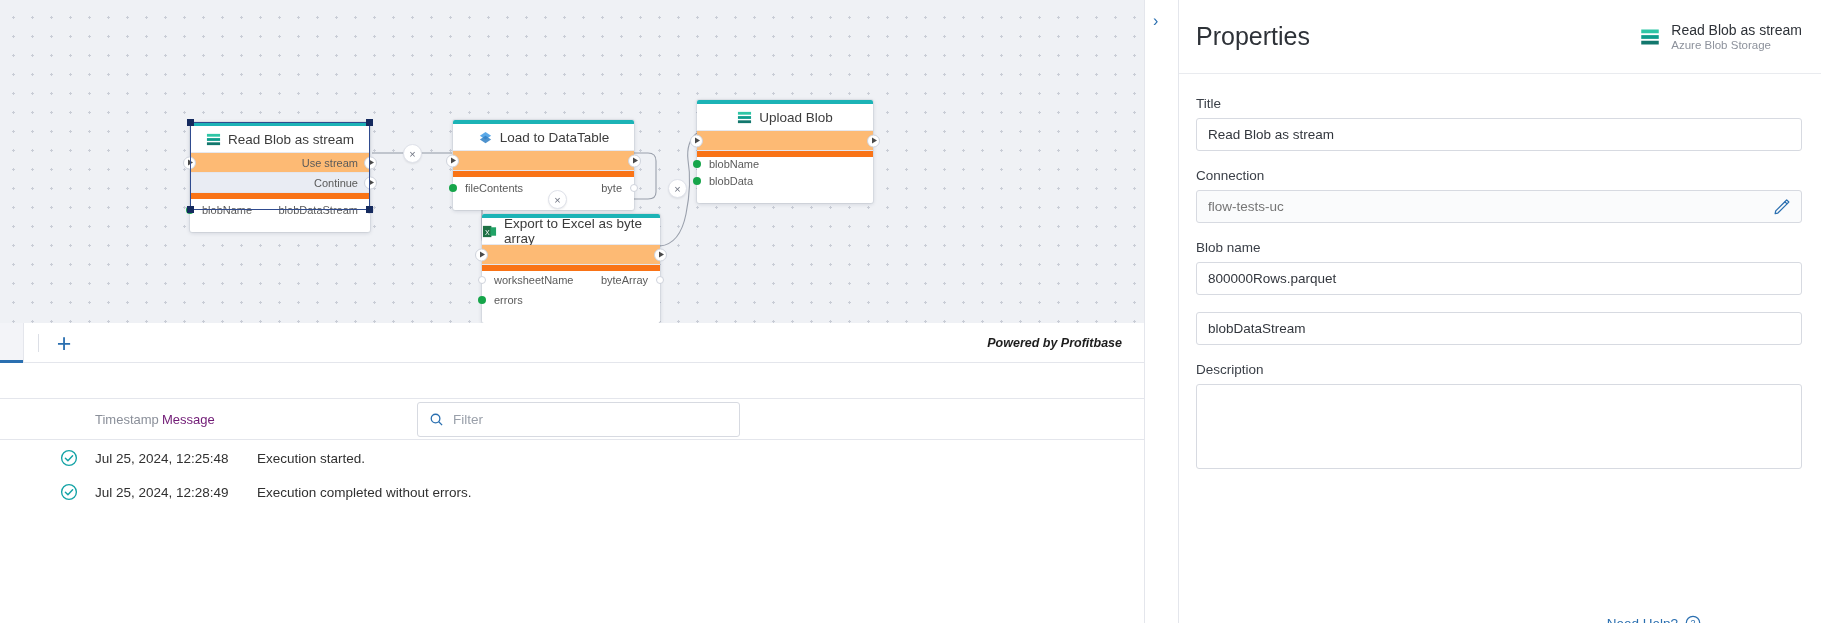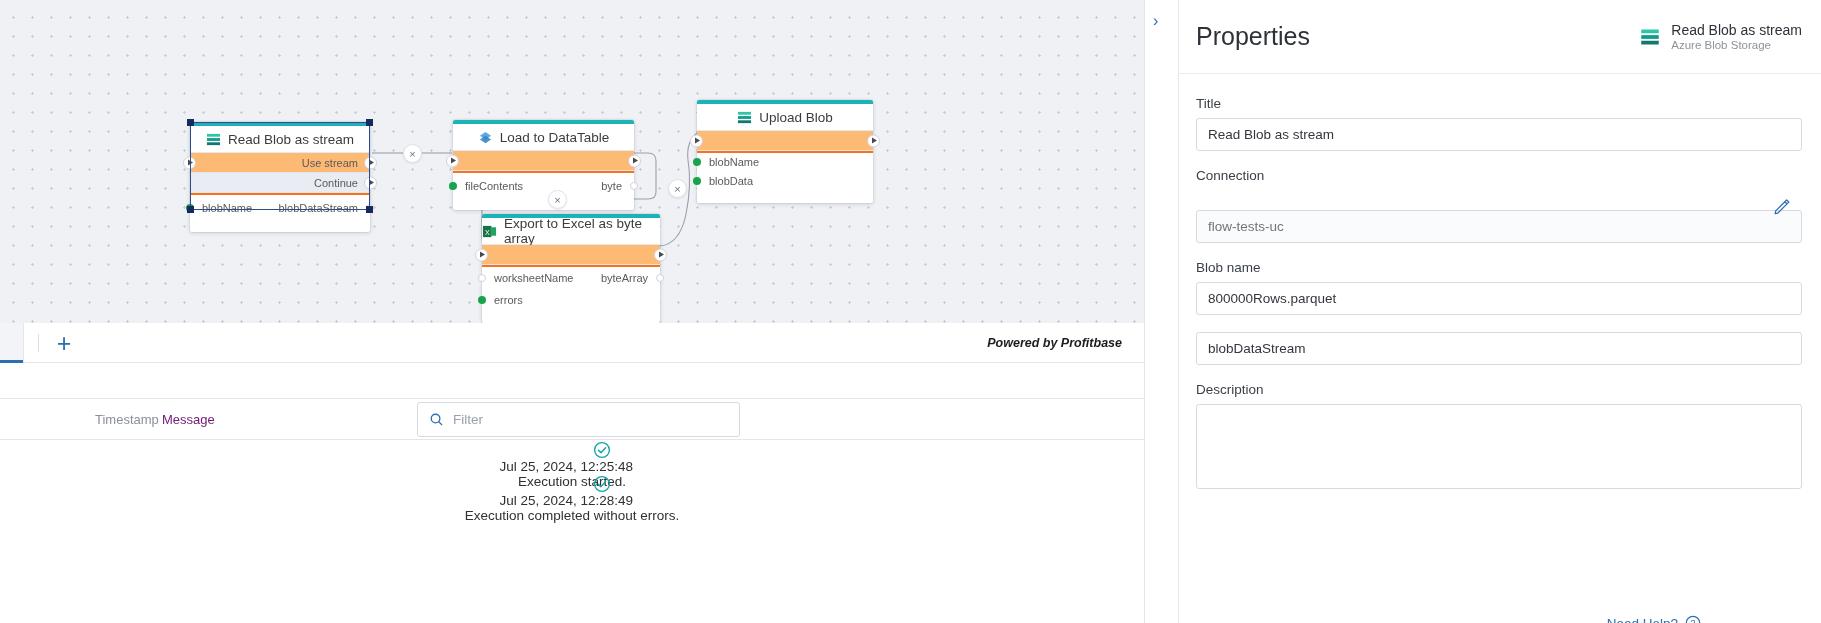--- a/index.html
+++ b/index.html
@@ -38,21 +38,21 @@
   .node .title {
     display: flex; align-items: center; justify-content: center; gap: 7px;
     height: 27px; font-size: 13.5px; color: #3c3c3c; background: #fff;
     border-bottom: 1px solid #e6e8ee;
   }
   .node .portrow {
     position: relative; display: flex; align-items: center;
     height: 20px; padding: 0 12px;
   }
   .node .portrow.flowrow { background: #fdba74; border-bottom: 1px solid #e3e6ee; }
-  .node .portrow.sep { border-top: 2px solid #f97316; }
+  .node .portrow.sep { border-top: 6px solid #f97316; }
   .node .lbl-left { font-size: 11px; color: #5a5a5a; }
   .node .lbl-right { margin-left: auto; font-size: 11px; color: #5a5a5a; }
 
   
   .pt { position: absolute; width: 13px; height: 13px; border-radius: 50%;
         background: #fff; border: 1px solid #cfd3dc; top: 50%;
         transform: translateY(-50%);
         display: flex; align-items: center; justify-content: center; }
   .pt.l { left: -7px; } .pt.r { right: -7px; }
   .pt .tri { width: 0; height: 0; border-left: 5px solid #4a4a4a;
@@ -123,21 +123,21 @@
   }
   .filterbox input {
     border: 0; outline: 0; font-size: 13.5px; color: #a21caf;
     font-family: "Liberation Sans", sans-serif; width: 250px; background: transparent;
   }
   .filterbox input::placeholder { color: #9aa0aa; }
 
   
   .logrow {
     position: absolute; left: 0; width: 1144px; height: 34px;
-    display: flex; align-items: center; font-size: 13.5px; color: #303030; flex-direction: column;
+    display: flex; align-items: center; font-size: 13.5px; color: #303030;
   }
   .logrow .ok { margin-left: 60px; width: 18px; height: 18px; flex: 0 0 auto; }
   .logrow .ts { margin-left: 17px; width: 162px; }
   .logrow .msg { margin-left: 0px; }
 
   
   .rail {
     width: 34px; height: 623px; background: #ffffff;
     border-left: 1px solid #e4e6ec; flex: 0 0 auto; position: relative;
   }
@@ -159,21 +159,21 @@
   .props-node .n2 { font-size: 11.5px; color: #8d929c; margin-top: 1px; }
 
   .props-body { padding: 22px 19px 0 17px; }
   .field { margin-bottom: 17px; }
   .field > label { display: block; font-size: 13.5px; color: #3a3f47; margin-bottom: 7px; }
   .inp {
     width: 100%; height: 33px; border: 1px solid #d7dae1; border-radius: 3px;
     padding: 0 11px; font-size: 13.5px; color: #32363d; background: #fff;
     font-family: "Liberation Sans", sans-serif; outline: none;
   }
-  .inp.readonly { background: #fafbfc; color: #b91c1c; padding-right: 42px; margin-top: 20px; }
+  .inp.readonly { background: #fafbfc; color: #b91c1c; padding-right: 42px; }
   .conn-wrap { position: relative; }
   .pencil { position: absolute; right: 11px; top: 7px; width: 18px; height: 18px; cursor: pointer; }
   .ta {
     width: 100%; height: 85px; border: 1px solid #d7dae1; border-radius: 3px;
     padding: 8px 11px; font-size: 13.5px; color: #32363d; resize: none; outline: none;
     font-family: "Liberation Sans", sans-serif;
   }
   .needhelp {
     position: absolute; right: 120px; bottom: -8px;
     display: flex; align-items: center; gap: 7px;

